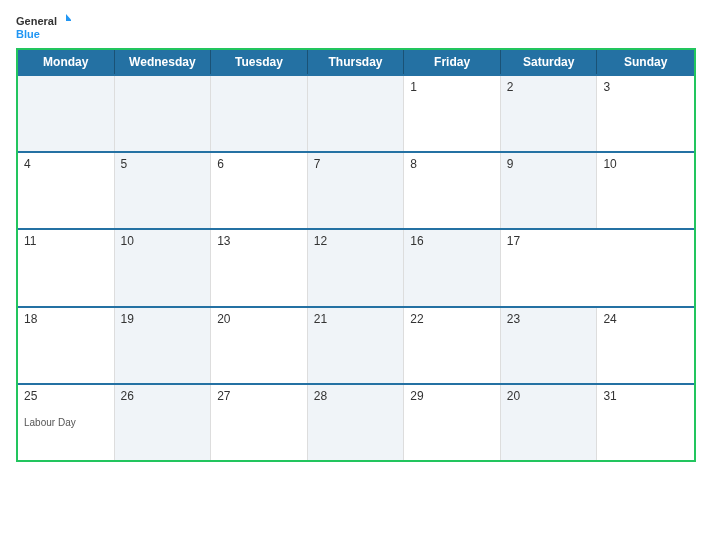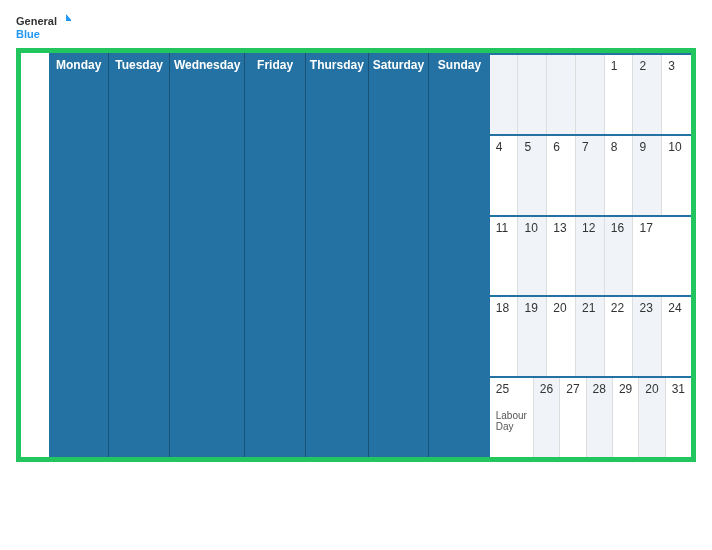--- a/index.html
+++ b/index.html
@@ -40,23 +40,22 @@
     .location {
       font-size: 13px;
       color: #333;
       text-align: right;
       min-width: 100px;
     }
     
     .calendar {
       flex: 1;
       display: flex;
-      flex-direction: row;
-      border: 5px solid #22c55e;
-      padding-left: 28px;
+      flex-direction: column;
+      border: 2px solid #22c55e;
     }
     .cal-header {
       display: grid;
       grid-template-columns: repeat(7, 1fr);
       background: #2471a3;
     }
     .cal-header-cell {
       color: #fff;
       font-size: 12px;
       font-weight: bold;
@@ -123,24 +122,24 @@
     <text x="0" y="26" font-size="11" font-weight="bold" fill="#2196F3" font-family="Arial,sans-serif">Blue</text>
   </svg>
       </div>
     <div class="title"></div>
     <div class="location"></div>
   </div>
 
   <div class="calendar">
     <div class="cal-header">
     <div class="cal-header-cell">Monday</div>
+        <div class="cal-header-cell">Wednesday</div>
         <div class="cal-header-cell">Tuesday</div>
-        <div class="cal-header-cell">Wednesday</div>
+        <div class="cal-header-cell">Thursday</div>
         <div class="cal-header-cell">Friday</div>
-        <div class="cal-header-cell">Thursday</div>
         <div class="cal-header-cell">Saturday</div>
         <div class="cal-header-cell">Sunday</div>
       </div>
     <div class="cal-body">
     <div class="cal-row">
           <div class="cal-cell shaded empty"></div>
           <div class="cal-cell shaded empty"></div>
           <div class="cal-cell shaded empty"></div>
           <div class="cal-cell shaded empty"></div>
           <div class="cal-cell">

